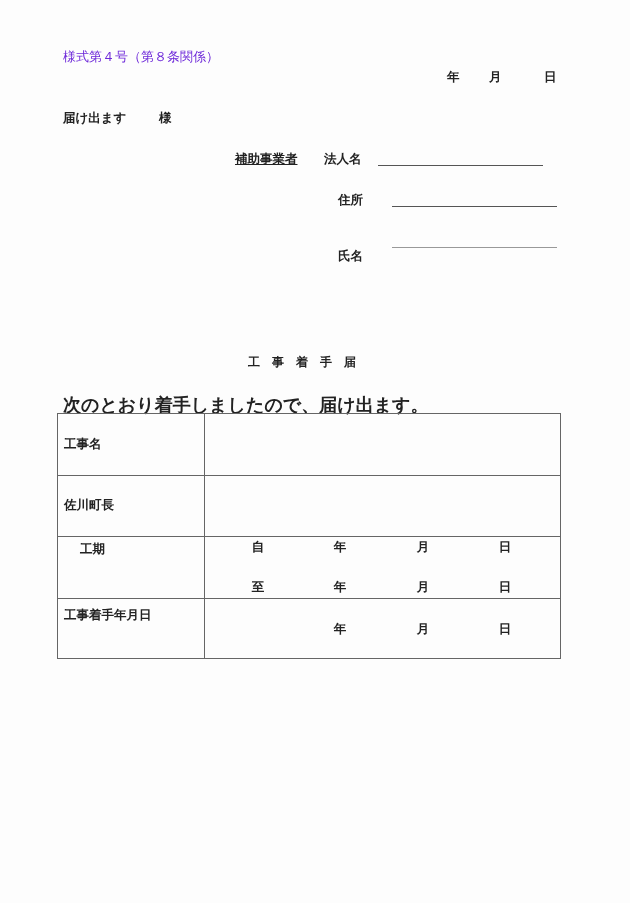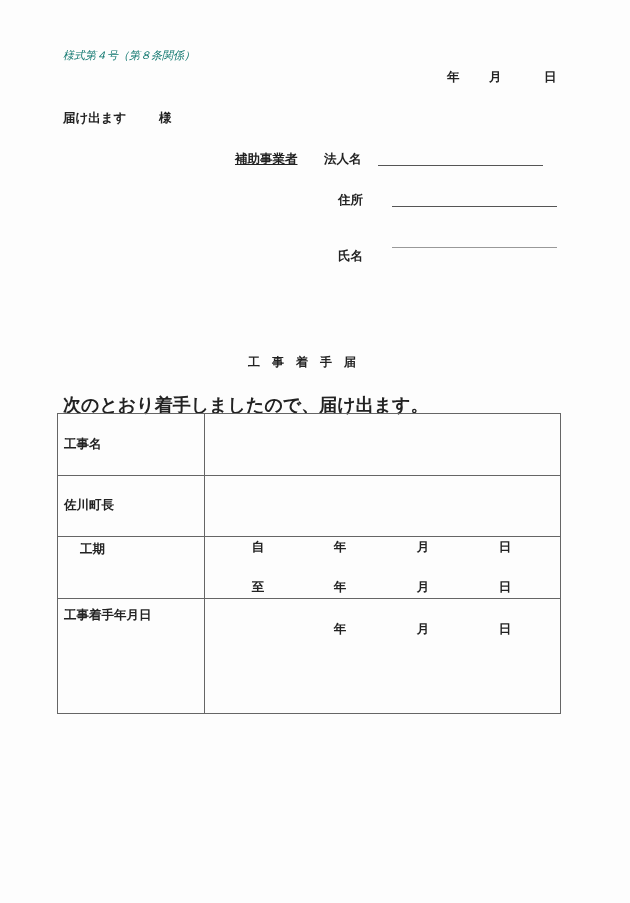--- a/index.html
+++ b/index.html
@@ -3,25 +3,25 @@
   <meta charset="utf-8">
   <style>
     html, body { margin: 0; padding: 0; }
     body {
       width: 630px; height: 903px; background: #fdfdfd;
       position: relative; overflow: hidden;
       font-family: "DejaVu Sans", "Liberation Sans", sans-serif;
       color: #1a1a1a;
     }
     .abs { position: absolute; white-space: nowrap; line-height: 1; }
-    .serif { font-family: "DejaVu Serif", "Liberation Serif", serif; font-size: 11px; color: #0f766e; font-style: italic; }
+    .serif { font-family: "DejaVu Serif", "Liberation Serif", serif; font-size: 13px; color: #6d28d9; }
     .g { font-size: 12.5px; font-weight: bold; color: #222; }
     .uline { position: absolute; height: 0; border-top: 1px solid #555; }
     .uline.light { border-top-color: #999; }
-    .tbl { position: absolute; left: 57px; top: 413px; width: 504px; height: 301px; border: 1px solid #666; box-sizing: border-box; }
+    .tbl { position: absolute; left: 57px; top: 413px; width: 504px; height: 246px; border: 1px solid #666; box-sizing: border-box; }
     .hline { position: absolute; left: 0; right: 0; height: 0; border-top: 1px solid #666; }
     .vline { position: absolute; top: 0; bottom: 0; width: 0; border-left: 1px solid #666; left: 146px; }
     .cell-label { position: absolute; left: 6px; font-size: 12.5px; font-weight: bold; color: #222; line-height: 1; }
     .dt { position: absolute; font-size: 12.5px; font-weight: bold; color: #222; line-height: 1; transform: translateX(-50%); }
   </style>
 </head>
 <body>
 
 <div>
 

